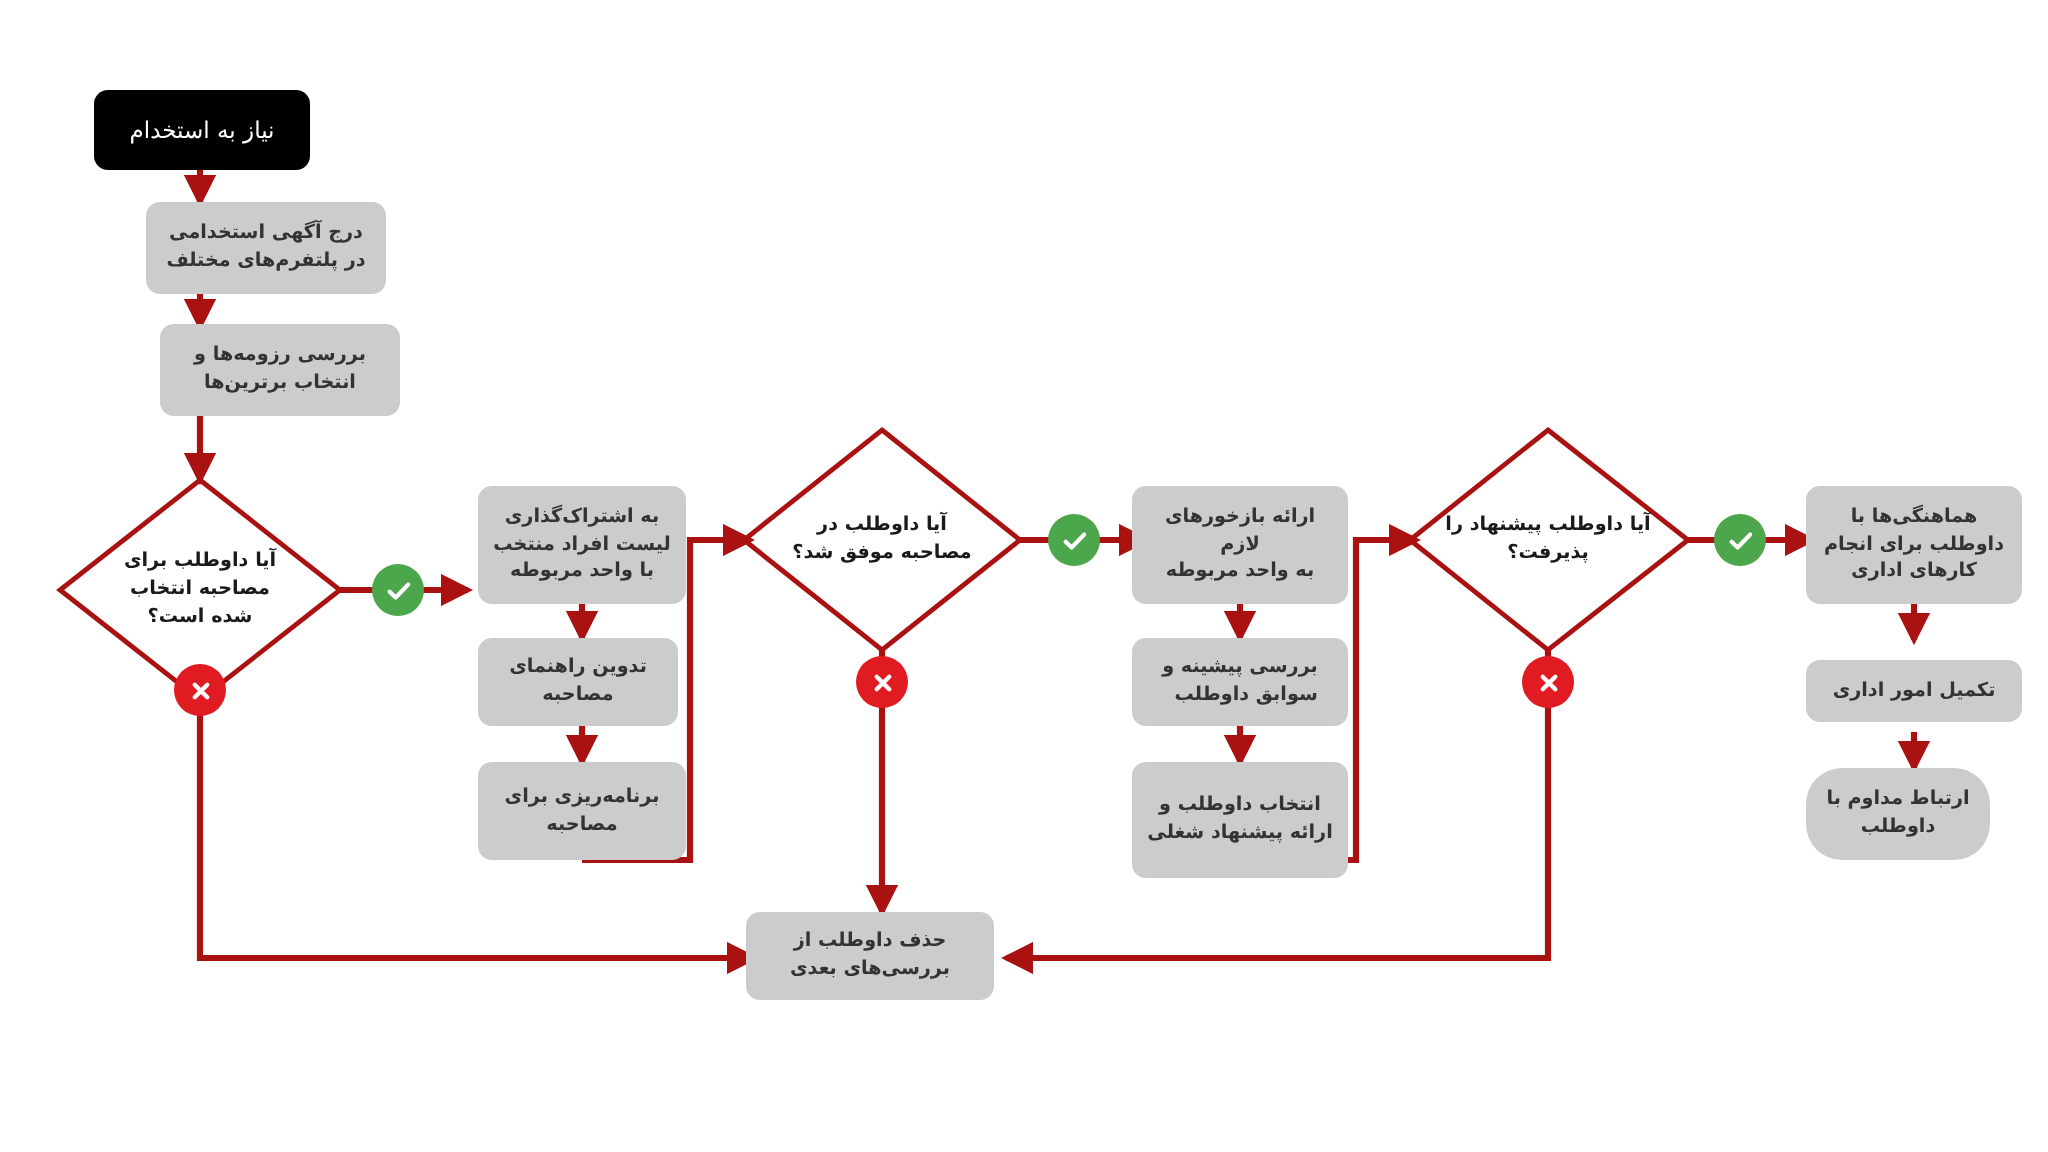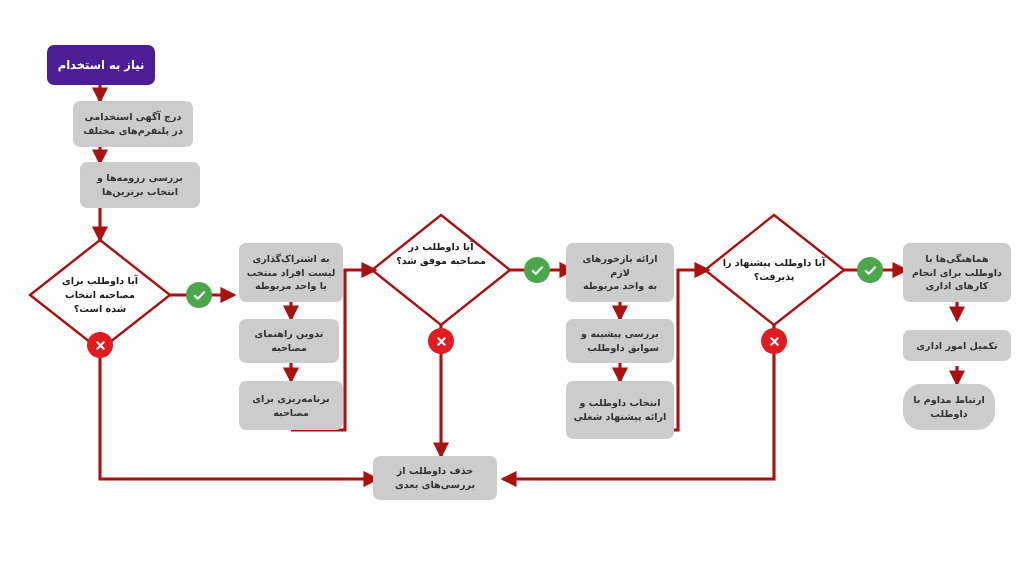--- a/index.html
+++ b/index.html
@@ -5,22 +5,22 @@
   html,body{margin:0;padding:0;background:#ffffff;}
   body{width:1024px;height:576px;overflow:hidden;
        font-family:"DejaVu Sans","Liberation Sans",sans-serif;}
   #canvas{position:relative;width:1024px;height:576px;background:#fff;}
   svg#wires{position:absolute;left:0;top:0;width:1024px;height:576px;overflow:visible;}
 
   .node{position:absolute;box-sizing:border-box;display:flex;align-items:center;
         justify-content:center;text-align:center;line-height:1.45;direction:rtl;
         white-space:pre-line;}
 
-  .start{background:#4c1d95;color:#ffffff;border-radius:7px;font-size:11.5px;
-         font-weight:bold;letter-spacing:-.1px;}
+  .start{background:#000000;color:#ffffff;border-radius:7px;font-size:11.5px;
+         font-weight:normal;letter-spacing:-.1px;}
   .proc{background:#CCCCCC;color:#333333;border-radius:7px;font-size:9.6px;
         font-weight:bold;padding:3px 5px;}
 
   .dec{color:#1a1a1a;font-size:9.6px;font-weight:bold;background:transparent;
        z-index:3;pointer-events:none;}
 
   .badge{position:absolute;width:26px;height:26px;border-radius:50%;
          display:flex;align-items:center;justify-content:center;z-index:5;
          box-sizing:border-box;}
   .badge.yes{background:#4CA64C;}
@@ -97,21 +97,21 @@
   <div class="node proc" style="left:239px;top:243px;width:104px;height:59px;">به اشتراک‌گذاری
 لیست افراد منتخب
 با واحد مربوطه</div>
 
   <div class="node proc" style="left:239px;top:319px;width:100px;height:44px;">تدوین راهنمای
 مصاحبه</div>
 
   <div class="node proc" style="left:239px;top:381px;width:104px;height:49px;">برنامه‌ریزی برای
 مصاحبه</div>
 
-  <div class="node dec" style="left:379px;top:232px;width:124px;height:44px;">آیا داوطلب در
+  <div class="node dec" style="left:379px;top:248px;width:124px;height:44px;">آیا داوطلب در
 مصاحبه موفق شد؟</div>
 
   <div class="node proc" style="left:566px;top:243px;width:108px;height:59px;">ارائه بازخورهای لازم
 به واحد مربوطه</div>
 
   <div class="node proc" style="left:566px;top:319px;width:108px;height:44px;text-align:right;">بررسی پیشینه و
 سوابق داوطلب</div>
 
   <div class="node proc" style="left:566px;top:381px;width:108px;height:58px;">انتخاب داوطلب و
 ارائه پیشنهاد شغلی</div>

